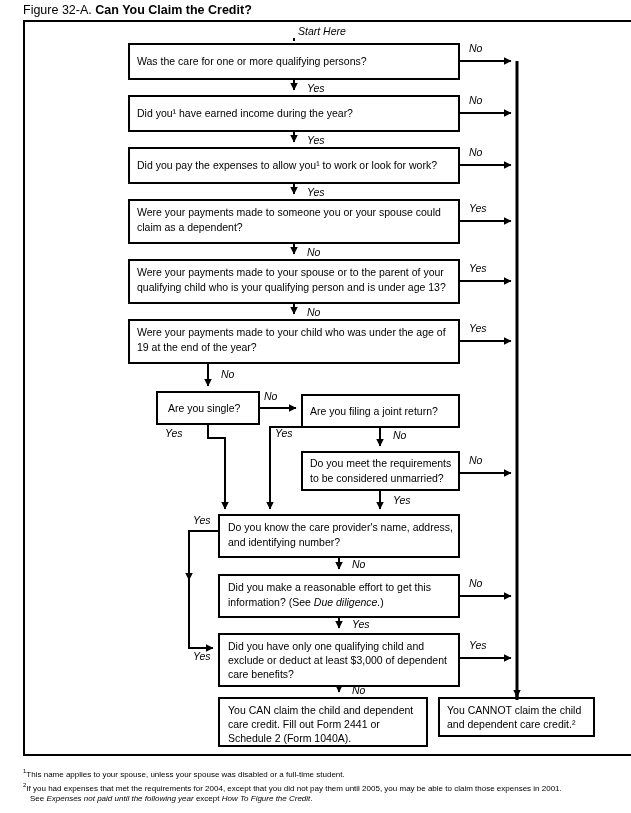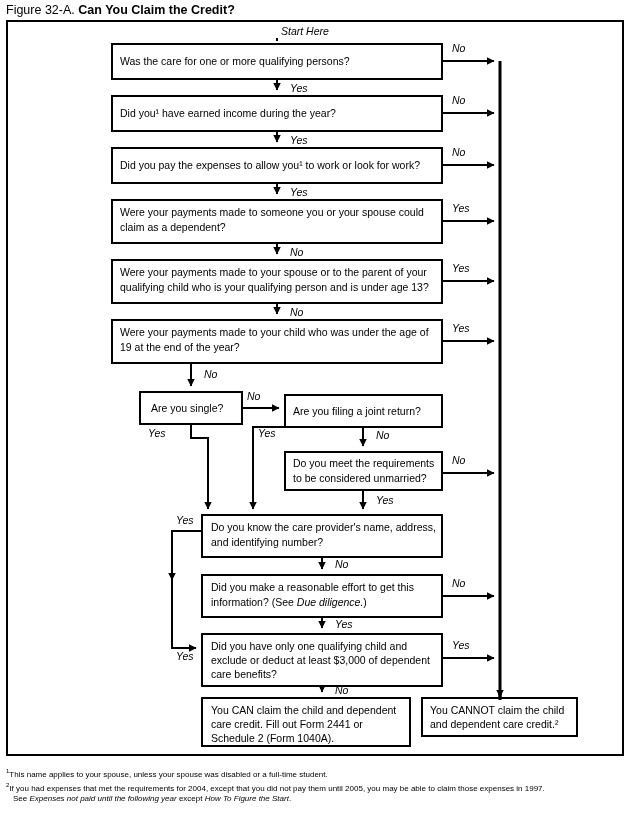--- a/index.html
+++ b/index.html
@@ -12,20 +12,21 @@
     height: 813px;
     font-family: "Liberation Sans", sans-serif;
     color: #000000;
     position: relative;
     overflow: hidden;
   }
   #root {
     position: relative;
     width: 540px;
     height: 813px;
+    margin-left: 17px;
   }
   .fig-title {
     position: absolute;
     left: 6px;
     top: 2px;
     font-size: 12.5px;
     line-height: 16px;
     white-space: nowrap;
   }
   .fig-title .t-reg { font-weight: normal; }
@@ -226,20 +227,20 @@
 
     <path d="M322,686 L322,692" fill="none" stroke="#000" stroke-width="2" marker-end="url(#ah)"></path>
     <text class="lbl" x="335" y="694">No</text>
   </svg>
 
   <div class="footnotes">
     <div>
       <span class="fn-mark">1</span><span>This name applies to your spouse, unless your spouse was disabled or a full-time student.</span>
     </div>
     <div>
-      <span class="fn-mark">2</span><span>If you had expenses that met the requirements for 2004, except that you did not pay them until 2005, you may be able to claim those expenses in 1997.</span>
+      <span class="fn-mark">2</span><span>If you had expenses that met the requirements for 2004, except that you did not pay them until 2005, you may be able to claim those expenses in 2001.</span>
     </div>
     <div class="fn-indent">
-      <span>See </span><span class="ital">Expenses not paid until the following year</span><span> except </span><span class="ital">How To Figure the Start</span><span>.</span>
+      <span>See </span><span class="ital">Expenses not paid until the following year</span><span> except </span><span class="ital">How To Figure the Credit</span><span>.</span>
     </div>
   </div>
 
 </div>
 
 </body></html>

